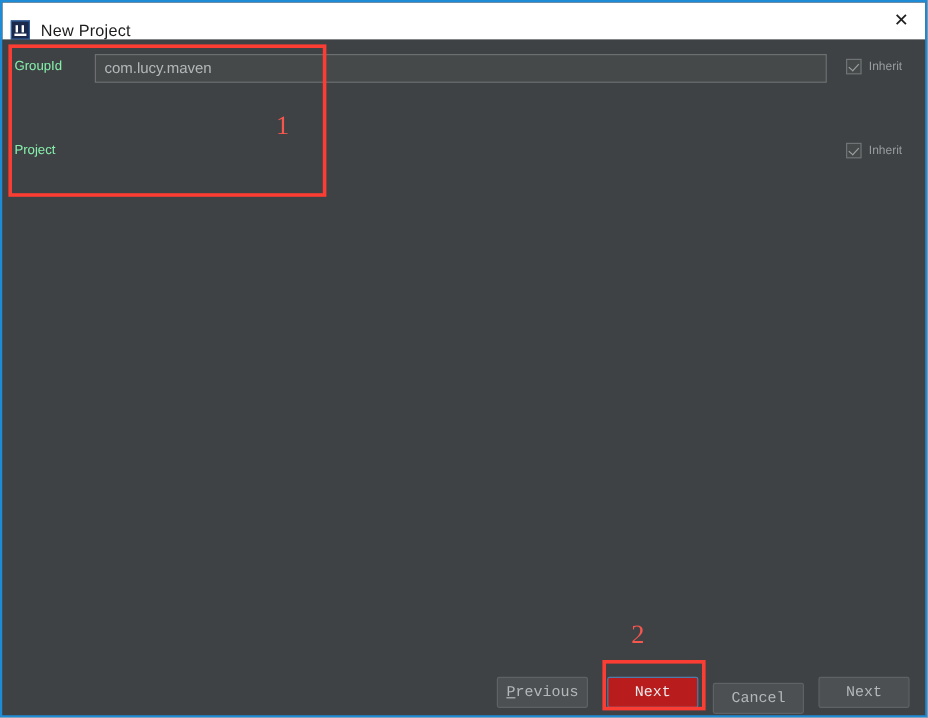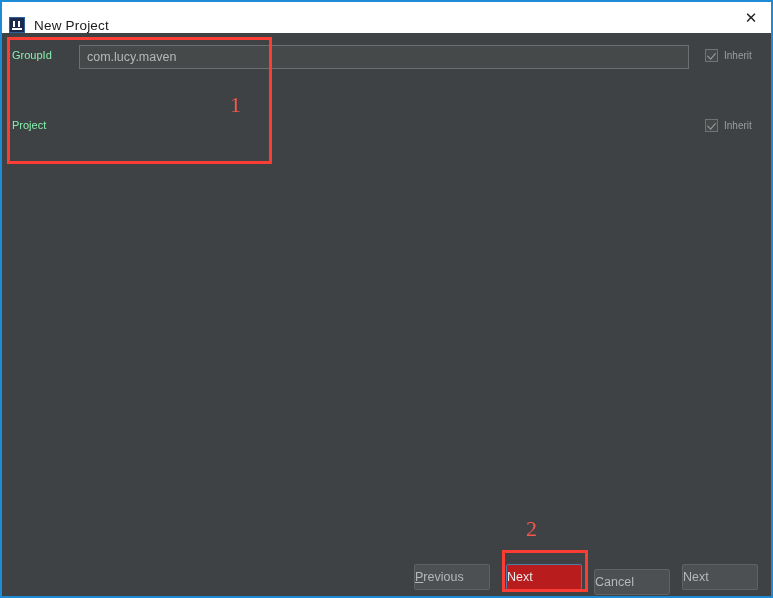--- a/index.html
+++ b/index.html
@@ -154,21 +154,22 @@
   
   .dlg-button {
     position: absolute;
     height: 26px;
     box-sizing: border-box;
     background: #4c5052;
     border: 1px solid #5e6264;
     border-radius: 2px;
     color: #b5b8ba;
     font-size: 12.5px;
-    font-family: Liberation Sans, sans-serif;
+    font-family: Liberation Mono, monospace;
+    text-align: center;
     line-height: 24px;
     cursor: pointer;
     white-space: nowrap;
   }
   .dlg-button.primary {
     background: #b91c1c;
     border: 1px solid #4f7cab;
     color: #e8eaec;
   }
   .dlg-button .mnemonic {

